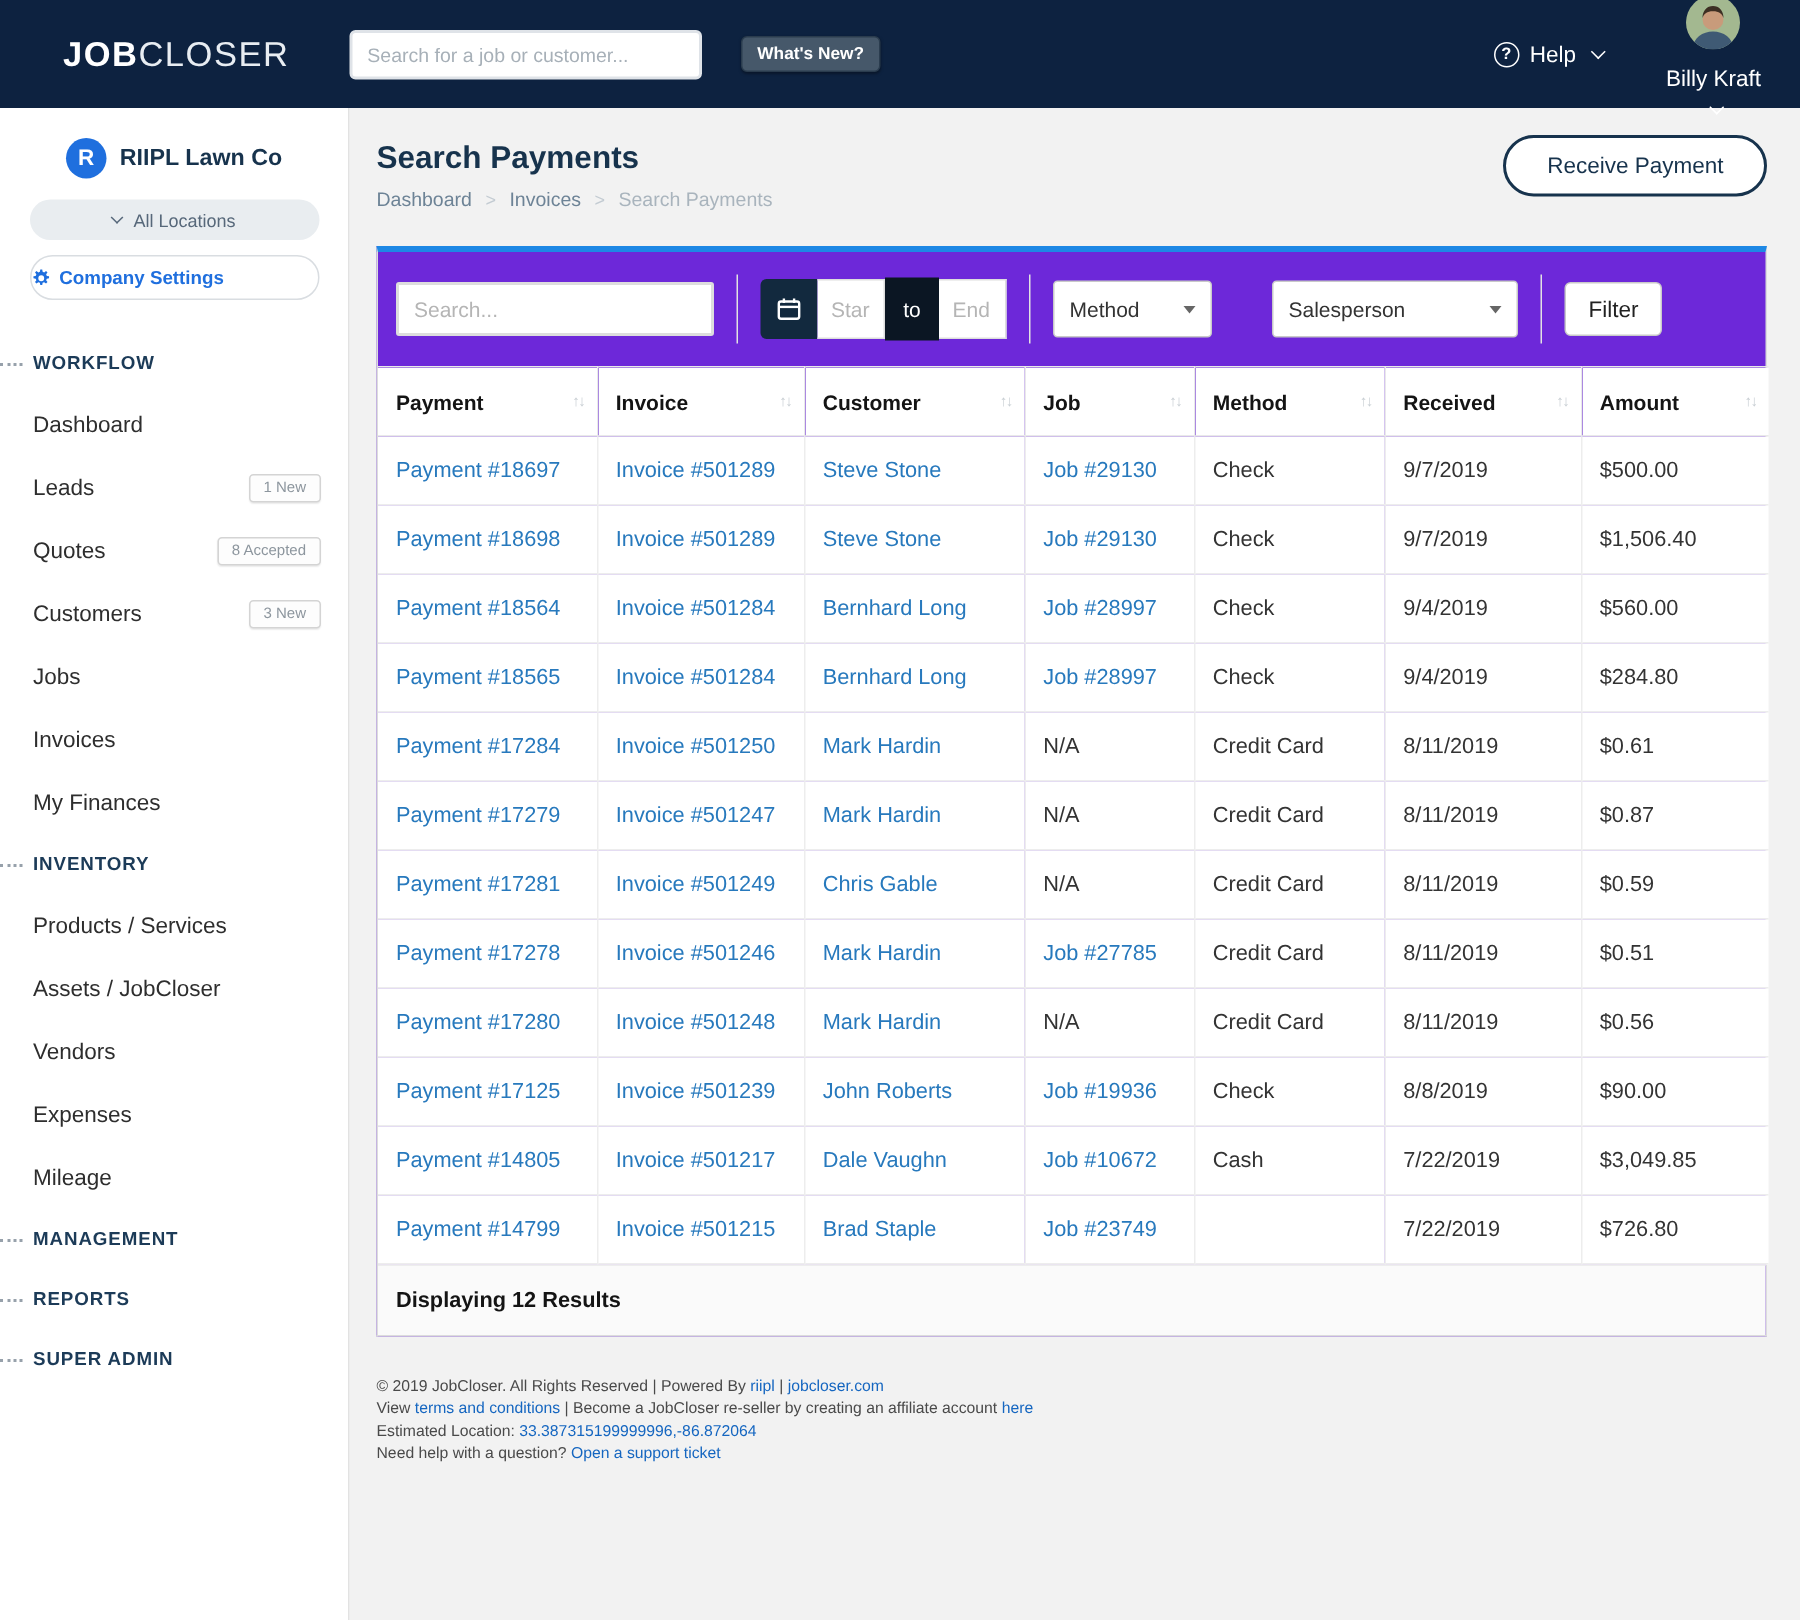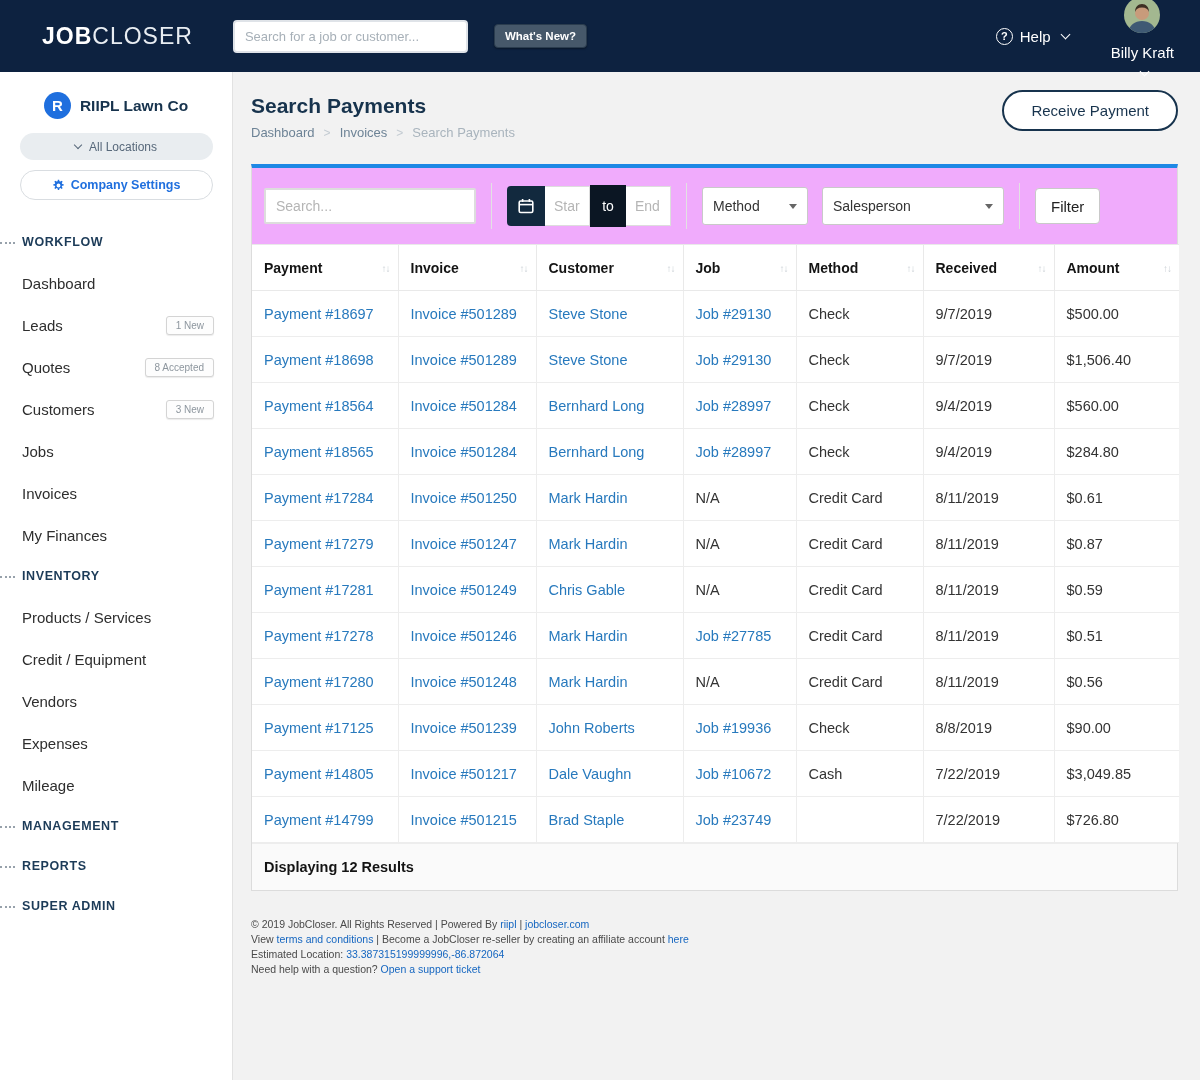--- a/index.html
+++ b/index.html
@@ -35,21 +35,21 @@
   
   .sidebar { width: 233px; background: #fff; border-right: 1px solid #e2e2e2; flex: 0 0 auto; padding-top: 20px; }
   .company { display: flex; align-items: center; justify-content: center; gap: 9px; }
   .company-logo { width: 27px; height: 27px; border-radius: 50%; background: #1f6fde; color: #fff; font-weight: 700;
                   font-size: 15px; display: flex; align-items: center; justify-content: center; }
   .company-name { color: #17334d; font-weight: 700; font-size: 15.5px; }
   .loc-pill { width: 193px; height: 27px; margin: 14px auto 10px; background: #e9edf0; border-radius: 14px;
               display: flex; align-items: center; justify-content: center; gap: 8px; font-size: 12px; color: #57687a; cursor: pointer; }
   .loc-pill .chev { border-color: #57687a; margin: -3px 0 0 0; width: 6px; height: 6px; }
   .settings-pill { width: 193px; height: 30px; margin: 0 auto; background: #fff; border: 1px solid #d9dde1;
-                   border-radius: 16px; display: flex; align-items: center; justify-content: center; gap: 6px;
+                   border-radius: 16px; display: flex; align-items: center; gap: 6px;
                    font-size: 12.5px; font-weight: 700; color: #1f6fde; cursor: pointer; }
   .side-nav { margin-top: 22px; }
   .side-section { position: relative; height: 40px; display: flex; align-items: center; padding-left: 22px;
                   font-size: 12.5px; font-weight: 700; color: #1c3b58; letter-spacing: .6px; cursor: pointer; }
   .side-section .dash { position: absolute; left: 0; top: 50%; width: 15px; border-top: 2px dotted #97a1ab; }
   .side-item { height: 42px; display: flex; align-items: center; justify-content: space-between;
                padding: 0 18px 0 22px; font-size: 15px; color: #2e2e2e; cursor: pointer; }
   .side-badge { font-size: 10px; color: #8d969e; background: #fdfdfd; border: 1px solid #d4d4d4; border-radius: 3px;
                 padding: 3px 9px; box-shadow: 0 1px 1px rgba(0,0,0,.08); }
 
@@ -58,21 +58,21 @@
   .main-head { display: flex; justify-content: space-between; align-items: flex-start; }
   .title { margin: 8px 0 7px; font-size: 21px; color: #17334d; font-weight: 700; }
   .crumbs { font-size: 13px; display: flex; gap: 9px; align-items: center; }
   .crumb.link-crumb { color: #6d8396; cursor: pointer; }
   .crumb.current { color: #a9b4bd; }
   .crumb-sep { color: #c3cbd2; font-size: 12px; }
   .receive-btn { margin-top: 4px; height: 41px; padding: 0 27px; border-radius: 21px; border: 2px solid #17334d;
                  background: #fff; color: #17334d; font-size: 15px; font-weight: 400; font-family: inherit; cursor: pointer; }
 
   
-  .card { margin-top: 24px; background: #f0abfc; border: 1px solid #dcdcdc; border-top: 4px solid var(--accent-blue, #1e88e5); }
+  .card { margin-top: 24px; background: #6d28d9; border: 1px solid #dcdcdc; border-top: 4px solid var(--accent-blue, #1e88e5); }
   .filterbar { display: flex; align-items: center; padding: 15px 12px; }
   .f-search { width: 212px; height: 36px; border: 2px solid #ddd; border-radius: 2px; padding: 0 10px;
               font-size: 14px; font-family: inherit; color: #444; }
   .f-search::placeholder { color: #b5b5b5; }
   .fdiv { width: 1px; height: 46px; background: #e2e2e2; margin: 0 15px; flex: 0 0 auto; }
   .dategroup { display: flex; align-items: center; }
   .cal-btn { width: 38px; height: 40px; background: #12293e; border: none; border-radius: 4px 0 0 4px;
              display: flex; align-items: center; justify-content: center; cursor: pointer; }
   .date-in { width: 45px; height: 40px; border: 1px solid #ddd; border-left: none; padding: 0 9px;
              font-size: 14px; font-family: inherit; color: #444; }
@@ -182,21 +182,21 @@
             <span>My Finances</span>
           </div>
           <div class="side-section">
             <span class="dash"></span>
             <span>INVENTORY</span>
           </div>
           <div class="side-item">
             <span>Products / Services</span>
           </div>
           <div class="side-item">
-            <span>Credit / Equipment</span>
+            <span>Assets / JobCloser</span>
           </div>
           <div class="side-item">
             <span>Vendors</span>
           </div>
           <div class="side-item">
             <span>Expenses</span>
           </div>
           <div class="side-item">
             <span>Mileage</span>
           </div>
@@ -245,21 +245,21 @@
             </button>
             <input type="text" class="date-in" placeholder="Start" style="">
             <span class="to-box">to</span>
             <input type="text" class="date-in" placeholder="End" style="">
           </div>
           <span class="fdiv"></span>
           <div class="select" style="width:106px">
             <span>Method</span>
             <span class="caret"></span>
           </div>
-          <div class="select" style="width:182px; margin-left:14px">
+          <div class="select" style="width:164px; margin-left:40px">
             <span>Salesperson</span>
             <span class="caret"></span>
           </div>
           <span class="fdiv"></span>
           <button class="filter-btn">Filter</button>
         </div>
 
         <table class="ptable">
           <colgroup>
             <col style="width:146px">

